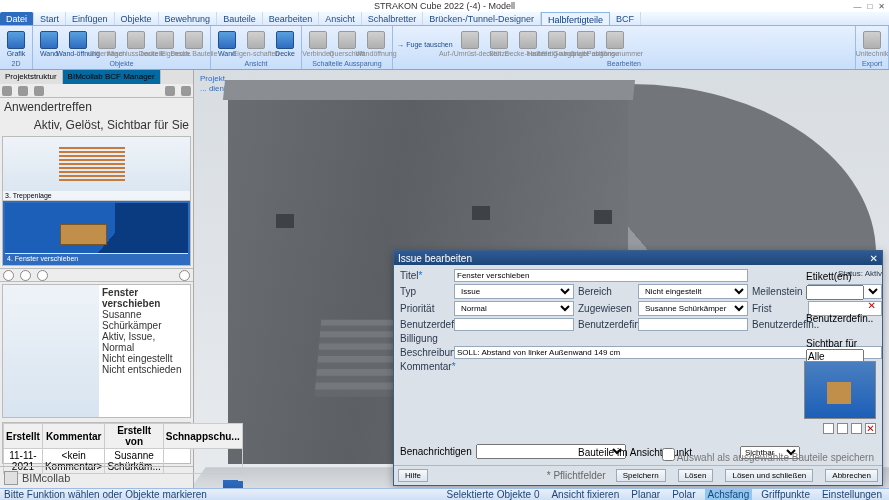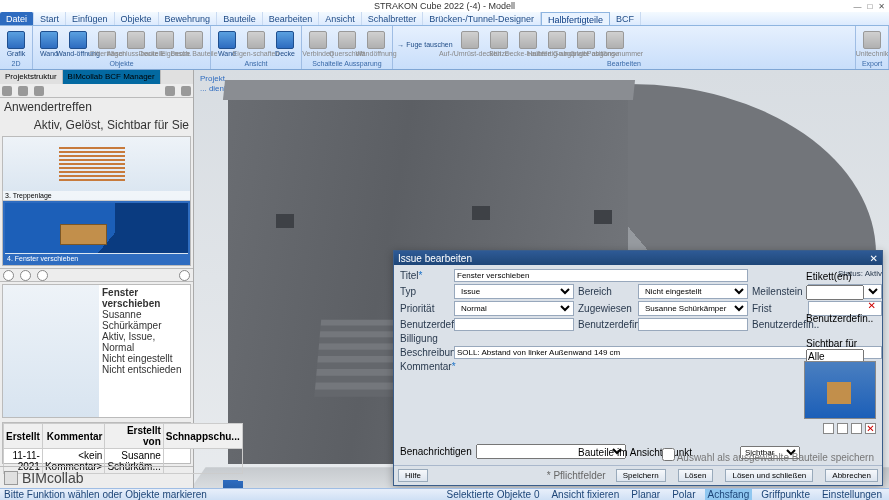--- a/index.html
+++ b/index.html
@@ -48,26 +48,26 @@
 .lp-zoom { height: 14px; border-top:1px solid #bbb; border-bottom:1px solid #bbb; display:flex; align-items:center; gap:6px; padding:0 3px;}
 .lp-zoom .zi { width:11px; height:11px; border:1px solid #888; border-radius:6px; background:#fff; }
 
 .lp-detail { flex:1; background:#fff; border:1px solid #bbb; margin:2px; display:flex; }
 .lp-detail .dthumb { width: 96px; background: linear-gradient(#eef3f8,#d8e4f0); position: relative; }
 .lp-detail .dinfo { flex:1; padding:2px 3px; font-size:8px; line-height:11px; color:#333;}
 .lp-detail .dtitle { font-weight:bold; }
 
 .lp-grid { height: 42px; background:#fff; border:1px solid #bbb; margin:2px; }
 .lp-grid table { width:100%; border-collapse:collapse; font-size:8px;}
-.lp-grid th, .lp-grid td { border:1px solid #ccc; padding:1px 2px; text-align:right; }
+.lp-grid th, .lp-grid td { border:1px solid #ccc; padding:1px 2px; text-align:center; }
 .lp-grid th { background:#f0f0f0; }
 
 .lp-logo { height: 22px; border-top:1px solid #bbb; display:flex; align-items:center; padding:0 4px; gap:4px;}
 .lp-logo .logoico { width:14px; height:14px; background:#e0e0e0; border:1px solid #999;}
-.lp-logo .logotext { font-size:14px; color:#444; }
+.lp-logo .logotext { font-size:11px; color:#444; }
 
 
 .viewport { position:absolute; left:194px; right:0; top:70px; bottom:12px; background: linear-gradient(#d8dde2,#e8ebee); overflow:hidden; }
 .vp-label { color:#2e6cc0; font-size:8px; position:absolute; left:6px; }
 .building { position:absolute; left:34px; top:14px; width:570px; height:408px; }
 .wall-main { position:absolute; left:0; top:0; width:400px; height:380px; background:linear-gradient(100deg,#6a6d72,#5c5f64 40%,#74777c);}
 .wall-right { position:absolute; left:398px; top:0; width:250px; height:340px; background: conic-gradient(from 190deg at 10% 50%, #7e8186 0 30deg, #86898e 30deg 60deg, #8e9196 60deg 90deg, #969a9f 90deg 130deg, #72757a 130deg 360deg); border-top-right-radius:260px 180px; border-bottom-right-radius:260px 180px;}
 .roof { position:absolute; left:-4px; top:-4px; width:410px; height:20px; background:#8a8d92; transform:skewX(-6deg);}
 .ground { position:absolute; left:-30px; top:376px; width:700px; height:36px; background:linear-gradient(#c6cace,#dadde0); transform:skewX(-35deg) scaleY(.6); }
 .stairs { position:absolute; left:90px; top:230px; width:120px; height:84px; background:repeating-linear-gradient(180deg,#74777c 0 7px,#64676c 7px 14px); transform:perspective(300px) rotateX(24deg);}

